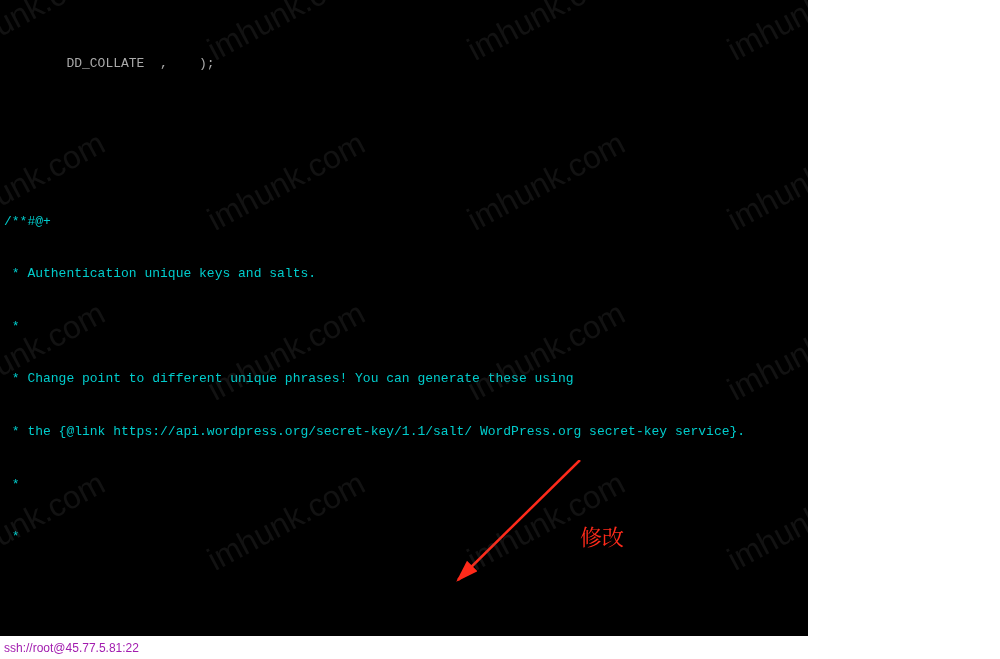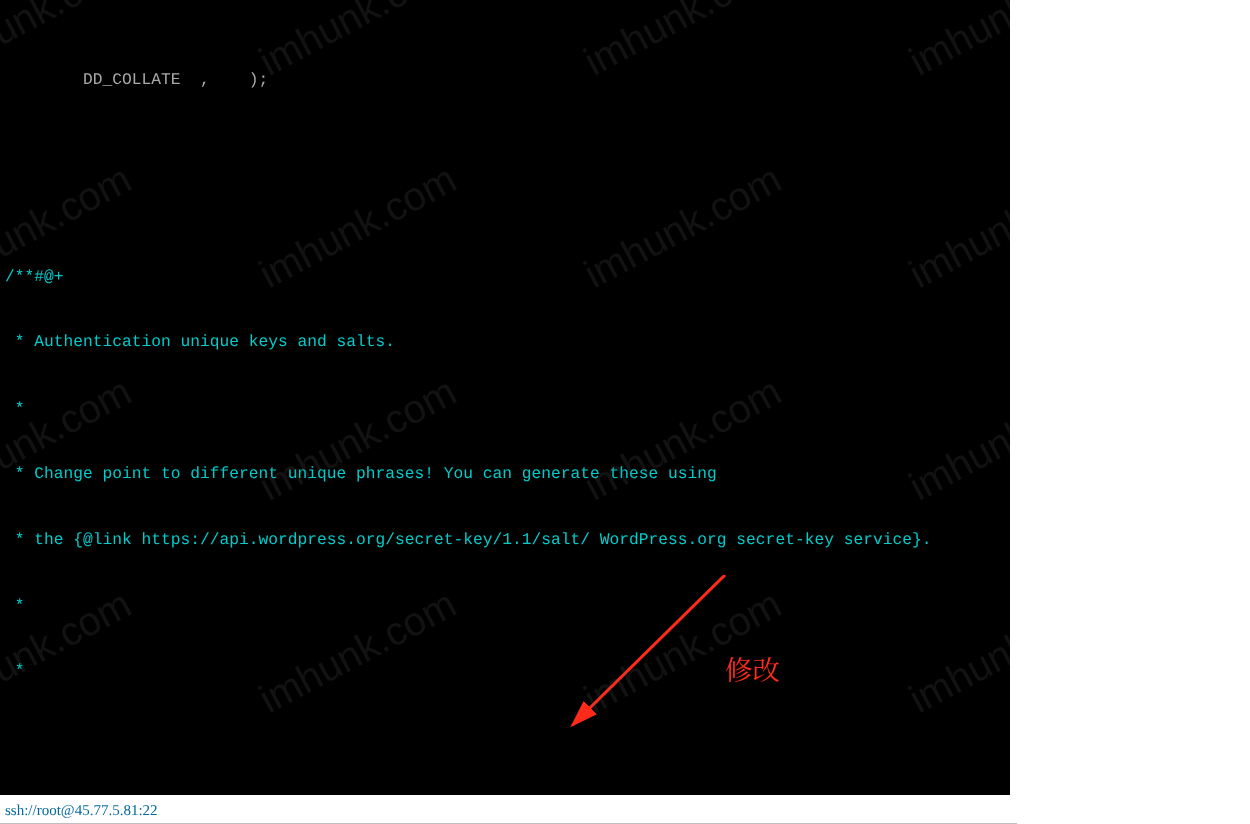--- a/index.html
+++ b/index.html
@@ -20,24 +20,24 @@
     height: 636px;
     padding: 2px 4px;
     white-space: pre;
     position: relative;
     overflow: hidden;
     letter-spacing: 0;
   }
   .c-gray { color: #aaa; }
   .c-cyan { color: #00cccc; }
   .ssh-line {
-    color: #0369a1;
+    color: #a21caf;
     font-size: 12px;
     padding: 4px 6px 0 4px;
-    font-family: Liberation Serif, serif;
+    font-family: Liberation Sans, sans-serif;
   }
   .annotation {
     position: absolute;
     color: #ff2a1a;
     font-family: "SimSun","Songti SC","Noto Serif CJK SC",serif;
     font-size: 22px;
     line-height: 1.6;
     pointer-events: none;
   }
   .arrow {

